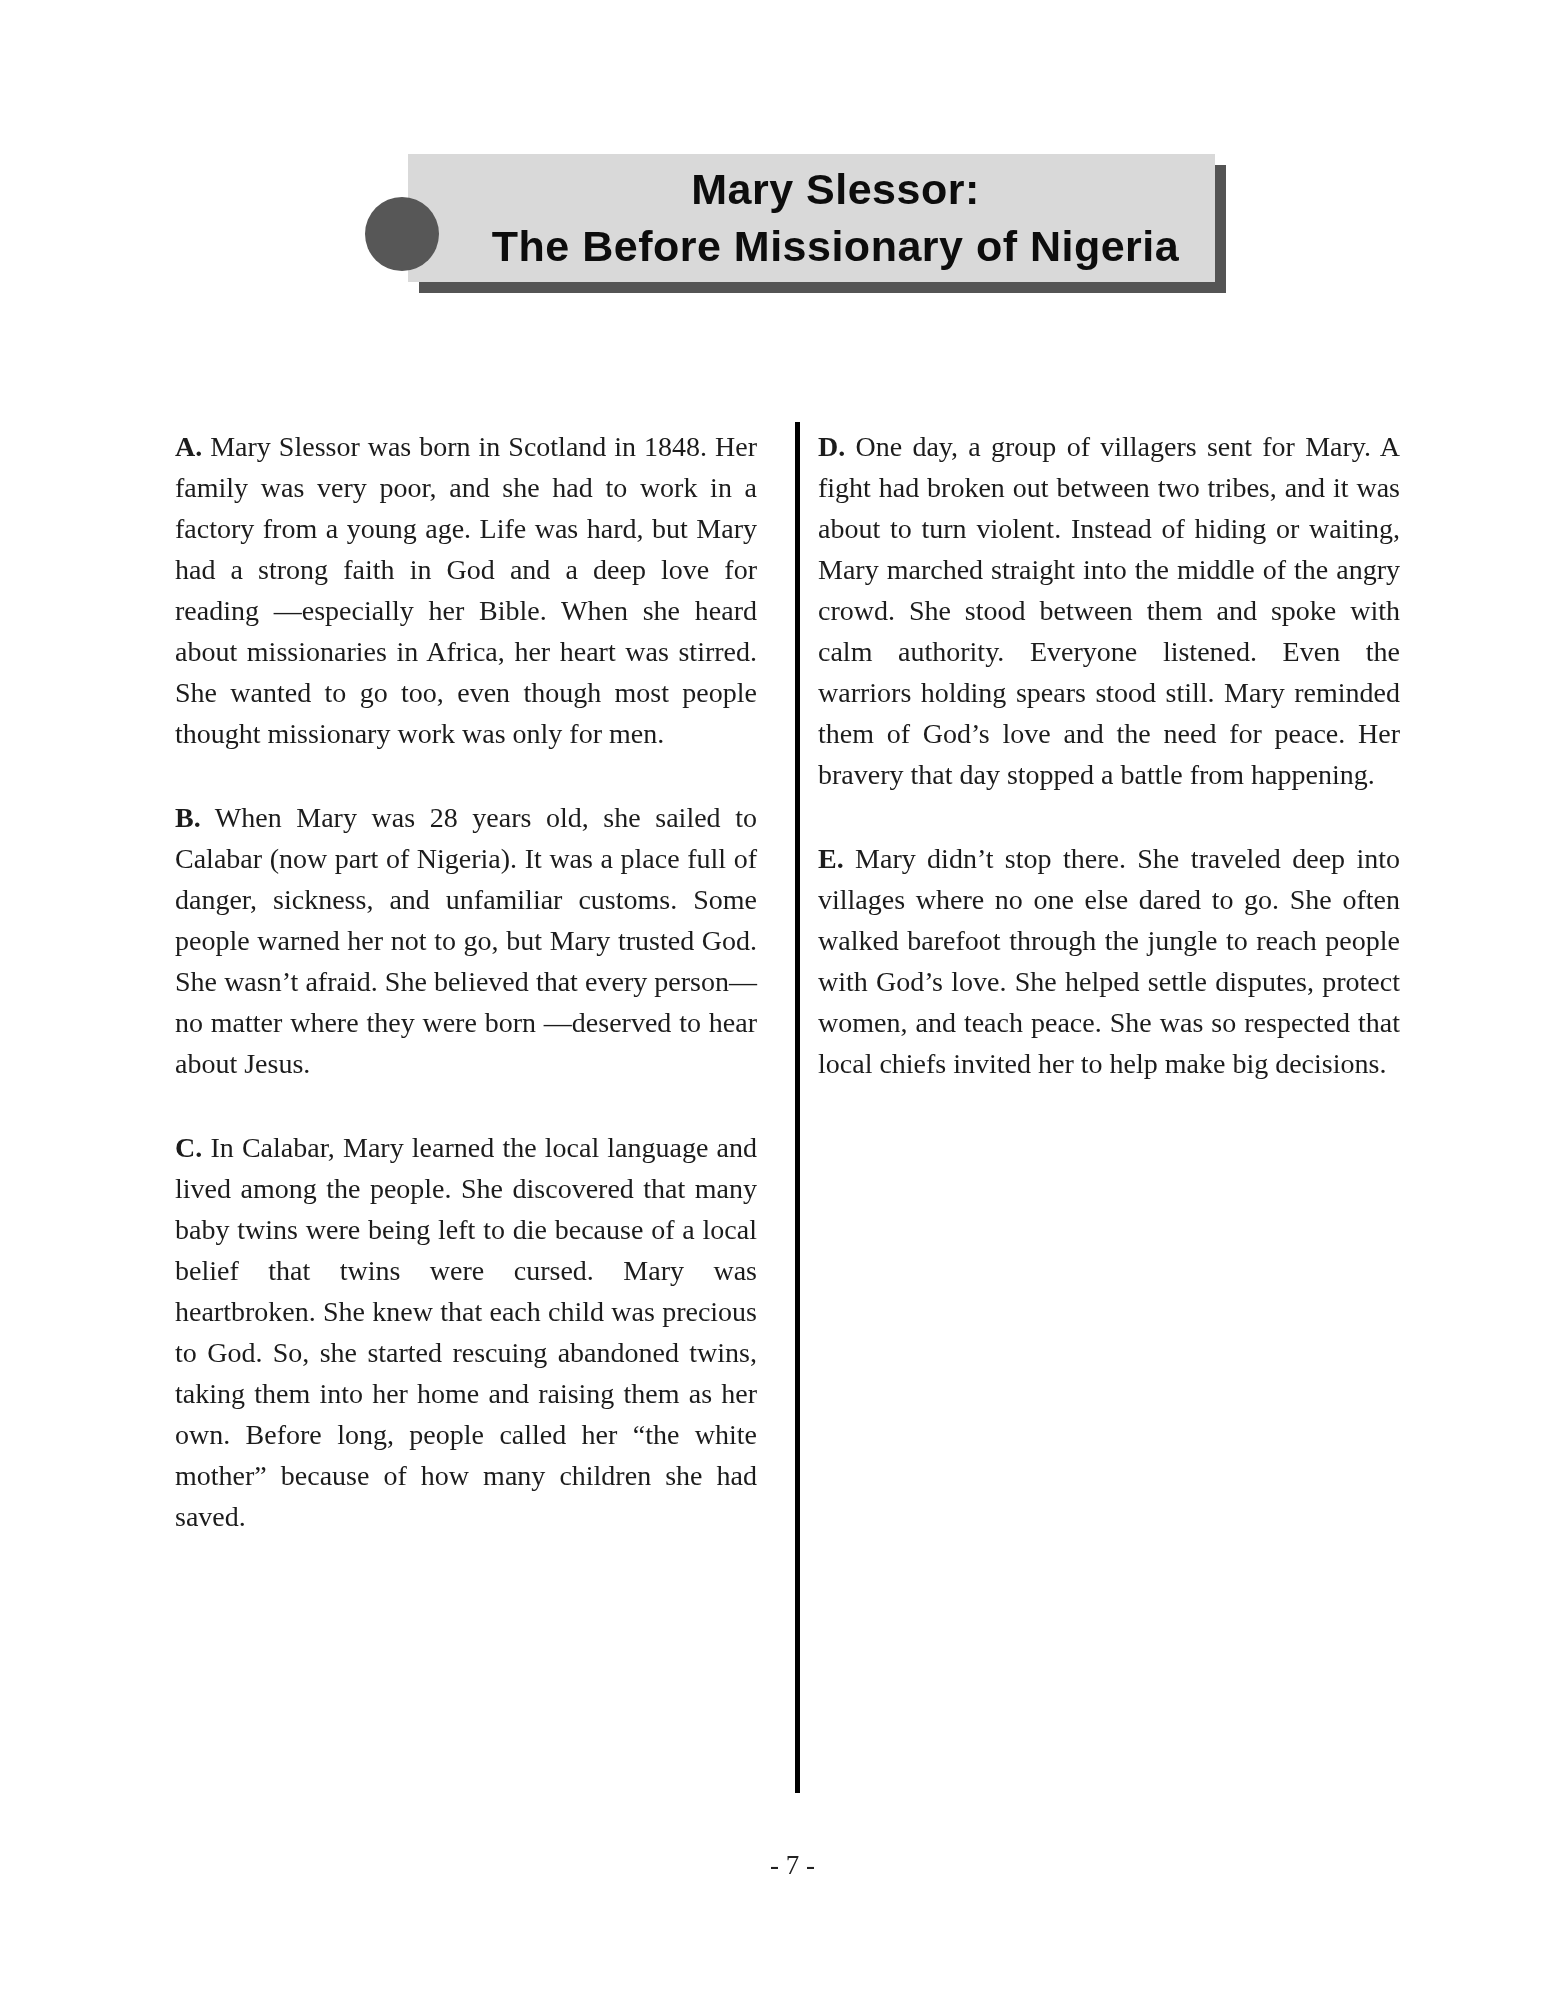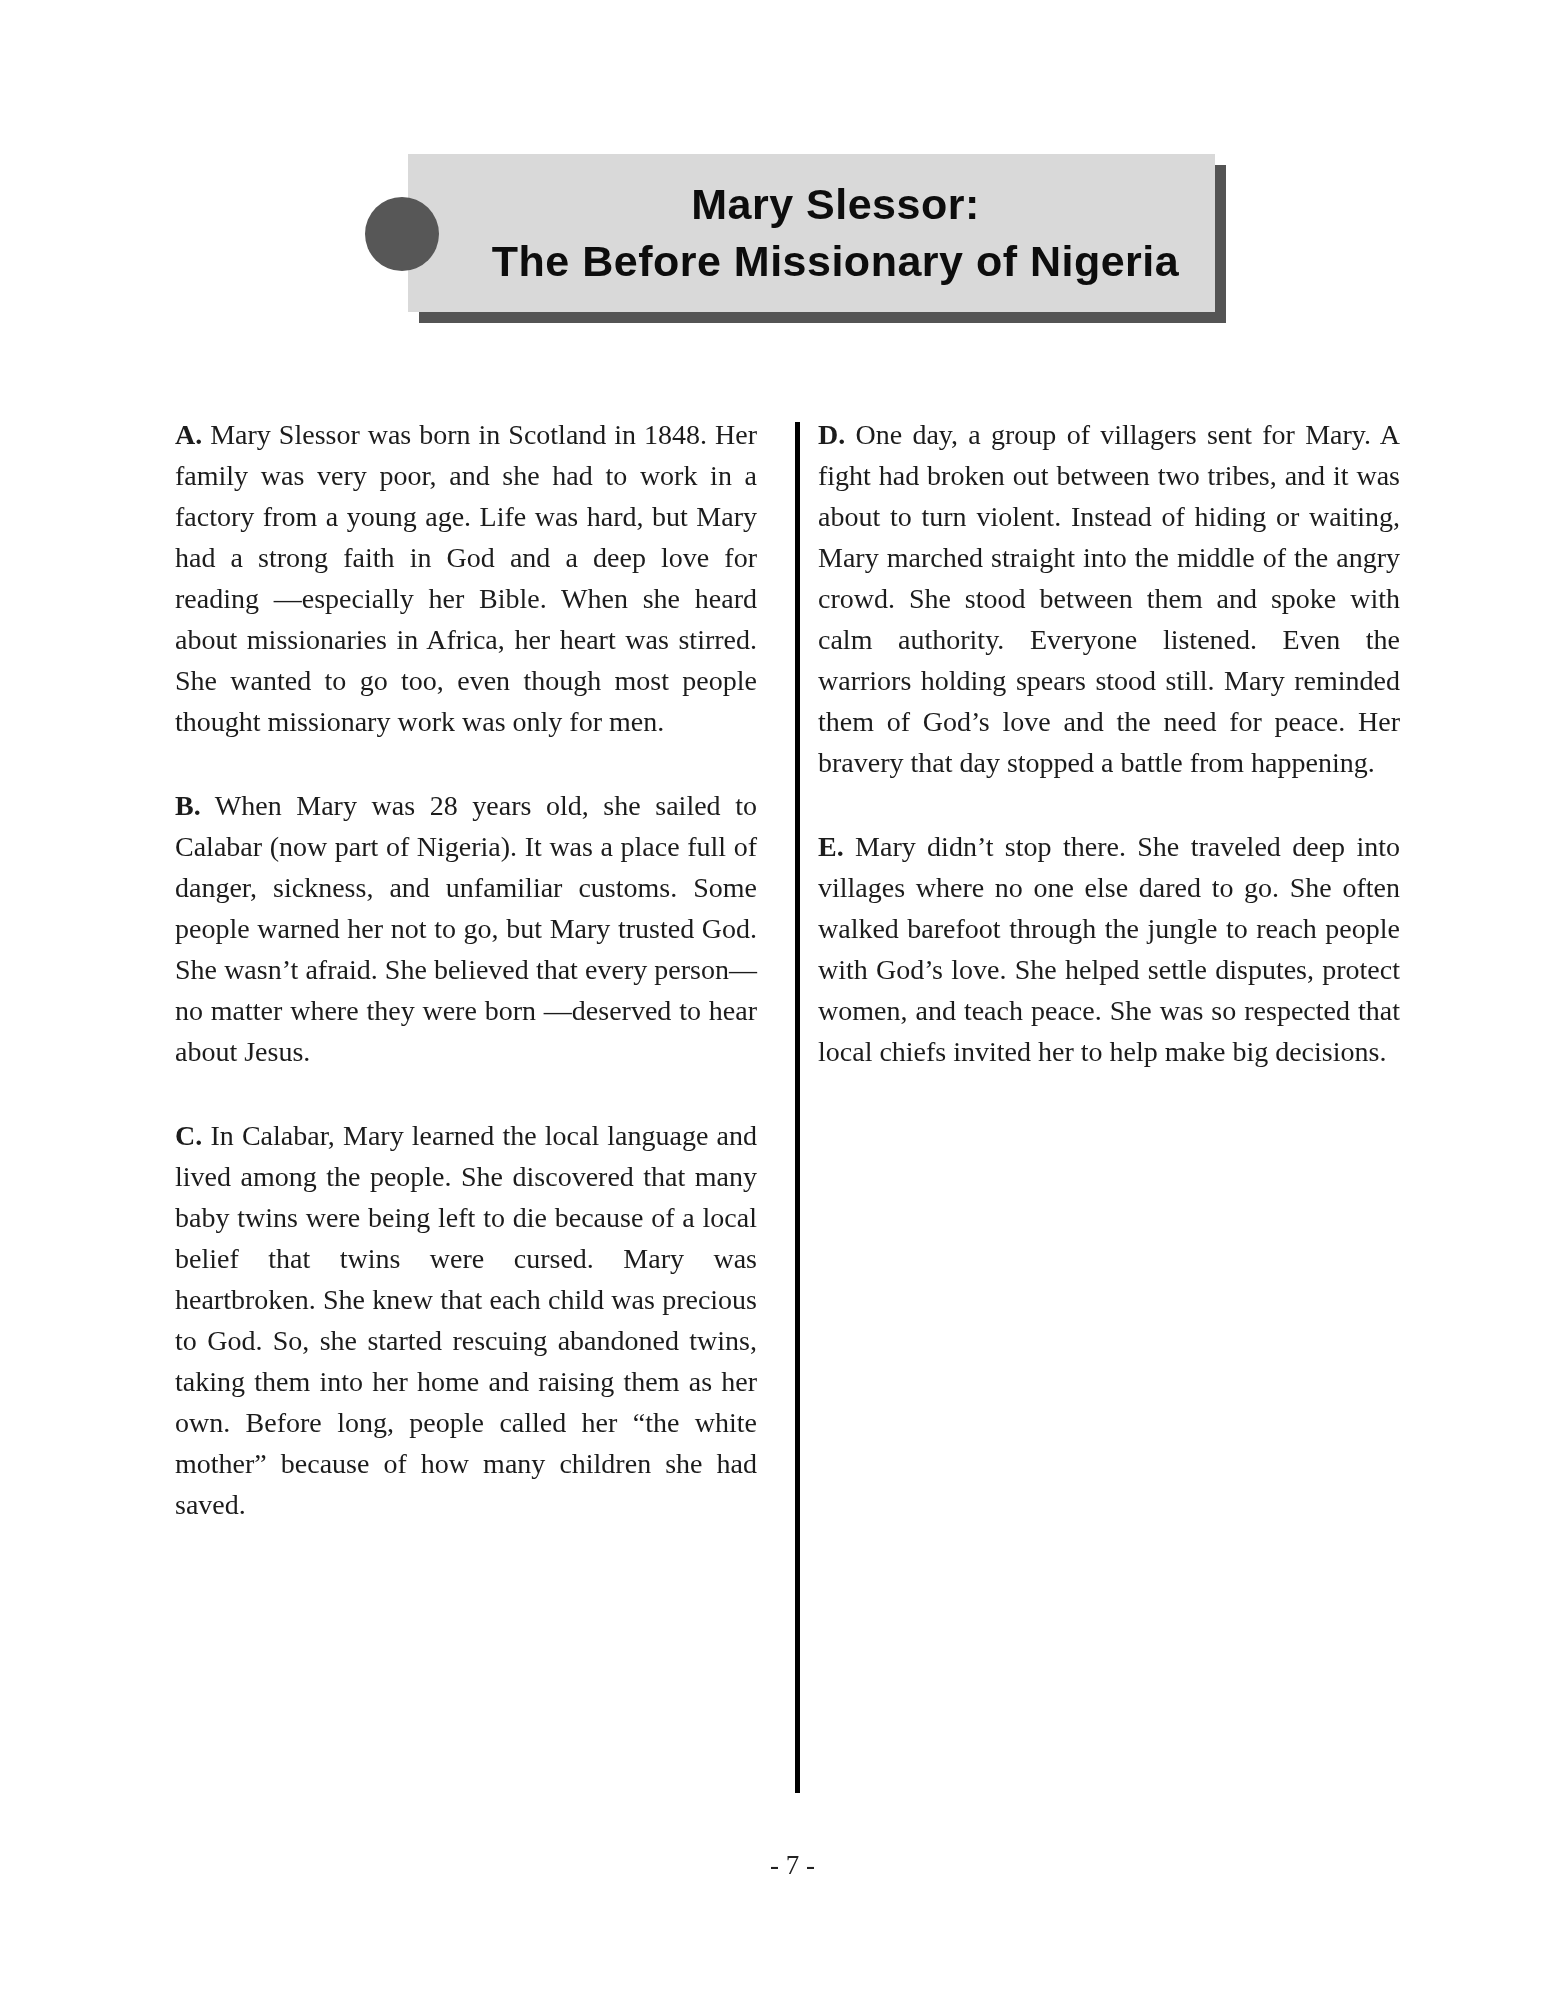--- a/index.html
+++ b/index.html
@@ -15,21 +15,21 @@
     overflow: hidden;
     font-family: "Liberation Serif", serif;
   }
 
   
   .title-box {
     position: absolute;
     left: 408px;
     top: 154px;
     width: 807px;
-    height: 158px;
+    height: 128px;
     box-sizing: border-box;
     padding-left: 48px;
     background: #d9d9d9;
     box-shadow: 11px 11px 0 0 #545454;
     display: flex;
     flex-direction: column;
     justify-content: center;
     align-items: center;
   }
   .title-line {
@@ -57,21 +57,21 @@
     position: absolute;
     top: 414px;
     width: 582px;
     text-align: justify;
     font-size: 28px;
     line-height: 41px;
     color: #1c1c1c;
   }
   .col-left  { left: 175px; }
   .col-right { left: 818px; }
-  .col p { margin: 0 0 43px 0; }
+  .col p { margin: 12px 0 43px 0; }
   .col p:last-child { margin-bottom: 0; }
   .para-label { font-weight: 700; }
 
   .divider {
     position: absolute;
     left: 795px;
     top: 422px;
     width: 5px;
     height: 1371px;
     background: #000000;

